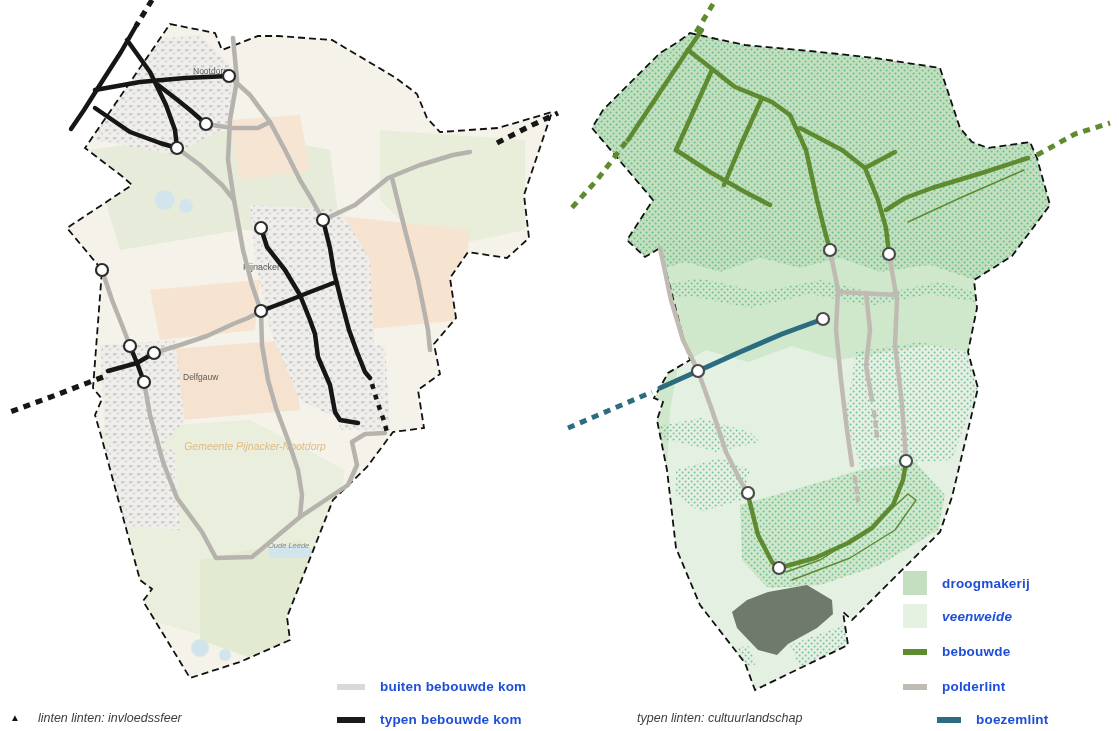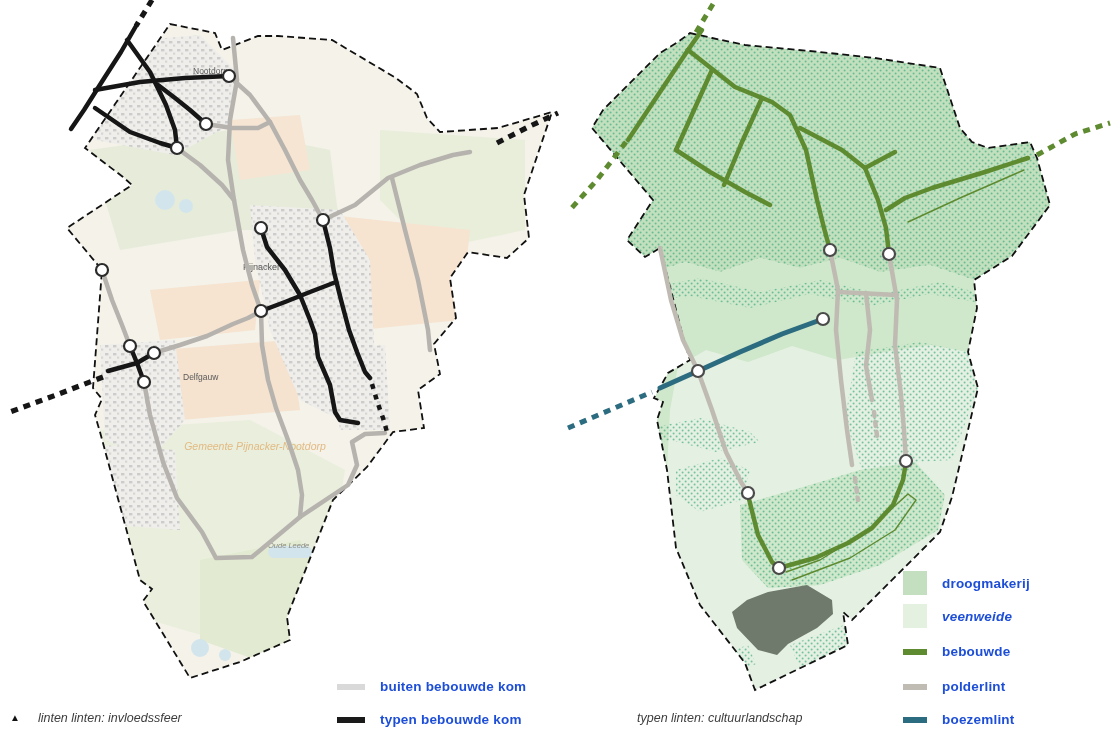--- a/index.html
+++ b/index.html
@@ -231,21 +231,21 @@
     <rect x="0" y="2" width="24" height="6" fill="#5e8a30"></rect>
   </svg>
   <span class="lab">bebouwde</span>
 </div>
 <div class="legend-row" style="left:903px;top:679px;">
   <svg class="sw" width="24" height="10">
     <rect x="0" y="2" width="24" height="6" fill="#c0bcb4"></rect>
   </svg>
   <span class="lab">polderlint</span>
 </div>
-<div class="legend-row" style="left:903px;top:712px;">
+<div class="legend-row" style="left:937px;top:712px;">
   <svg class="sw" width="24" height="10">
     <rect x="0" y="2" width="24" height="6" fill="#2c6c80"></rect>
   </svg>
   <span class="lab">boezemlint</span>
 </div>
 
 <div class="caption" style="left:10px;top:711px;">
   <span class="tri">▲</span>
   <span>linten linten: invloedssfeer</span>
 </div>

